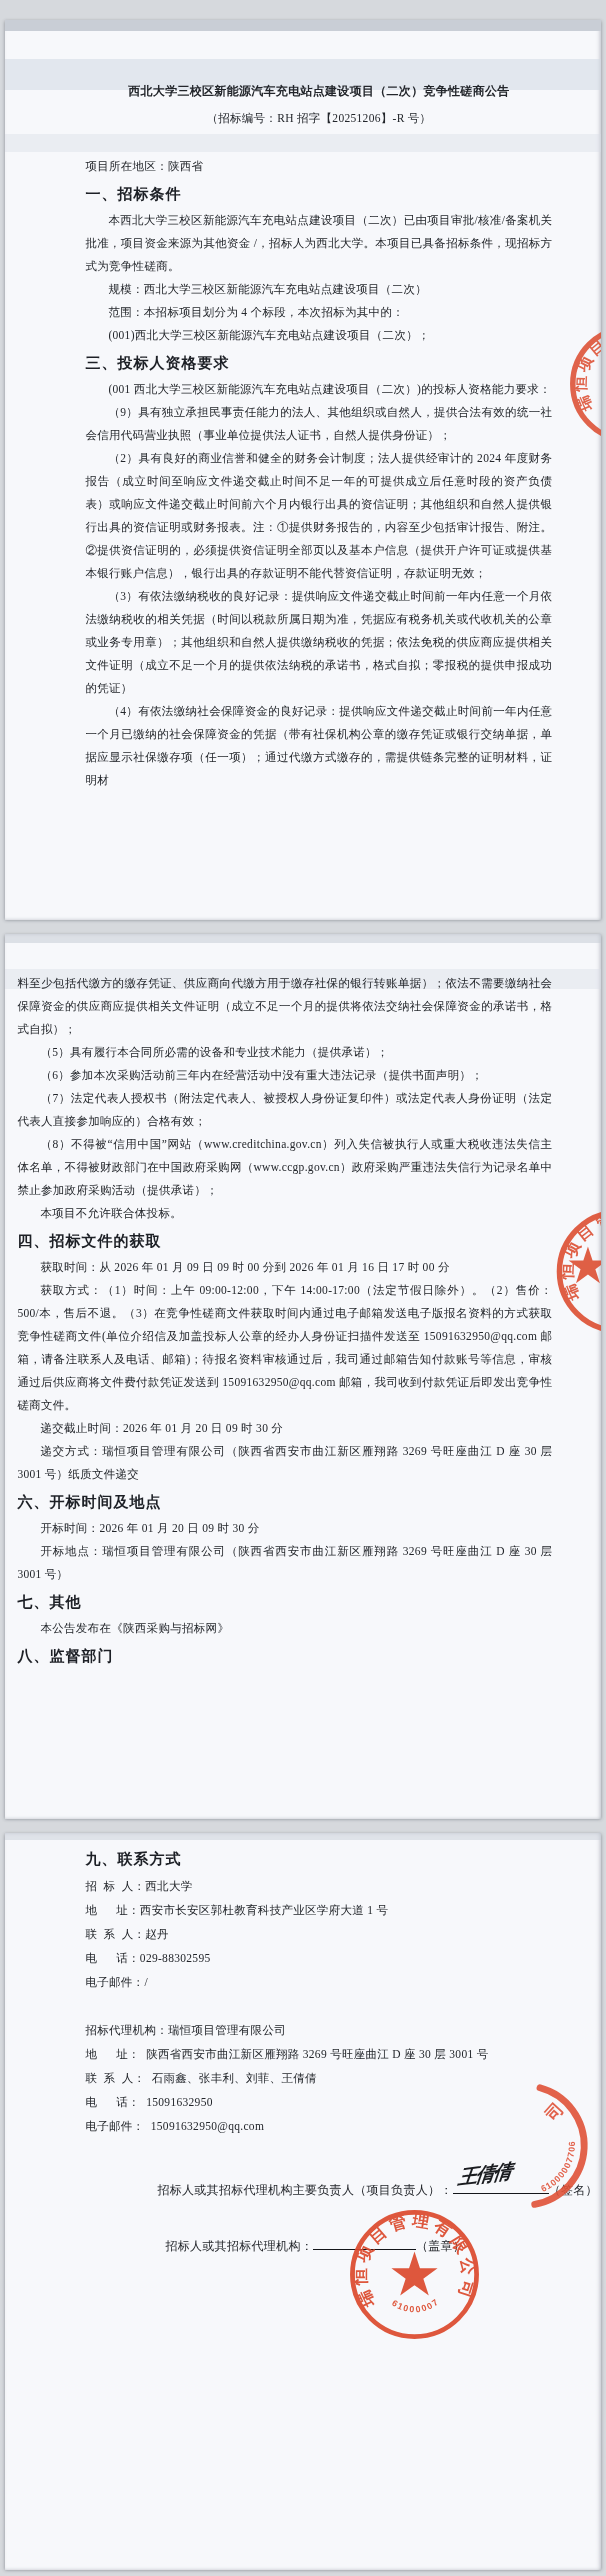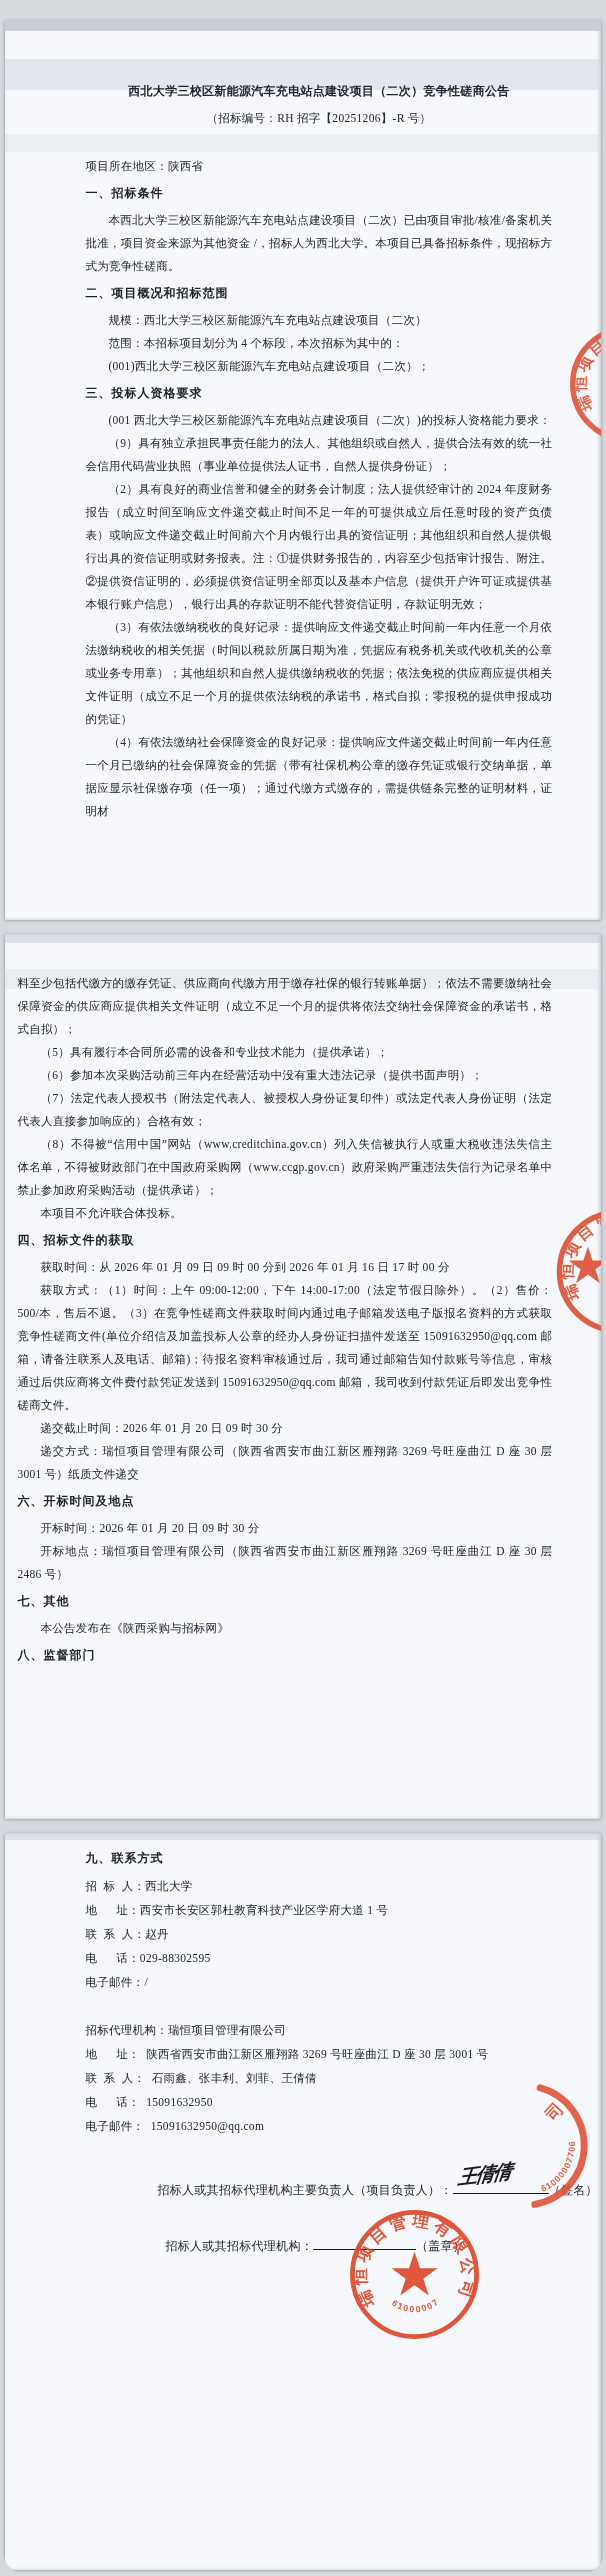--- a/index.html
+++ b/index.html
@@ -2,39 +2,39 @@
 <html style="font-size:10.8px"><head>
 <meta charset="utf-8">
 <style>
   html,body{margin:0;padding:0;}
   body{
     width:607px;height:2576px;position:relative;
     background:#d6d9dd;
     font-family:"Liberation Serif","DejaVu Serif",serif;
     color:#23262b;
   }
-  .canvas{position:absolute;inset:0;overflow:hidden;border-radius:32px;}
+  .canvas{position:absolute;inset:0;overflow:hidden;}
   .page{
     position:absolute;left:5.4px;width:596px;background:#f7f8fb;overflow:hidden;
     box-shadow:0 1.4px 3.4px rgba(40,45,55,.45),
                inset -2.7px 0 4px -2px rgba(130,137,150,.55),
                inset 0 2.7px 4.7px -3.4px rgba(130,137,150,.45),
                inset 0 -2.7px 4.7px -3.4px rgba(130,137,150,.4);
   }
   .p1{top:20px;height:900px;}
   .p2{top:934px;height:885px;}
   .p3{top:1833px;height:737px;}
   .content{position:absolute;left:0;top:0;right:0;padding:58px 49px 0 80px;}
   .p2 .content{padding-top:38px;padding-left:12px;}
   .p3 .content{padding-top:9.5px;}
   .blk{font-size:11.5px;line-height:23px;letter-spacing:0.3px;}
   .blk-title{text-align:center;font-weight:700;font-size:12px;line-height:27px;
     font-family:"Liberation Sans","DejaVu Sans",sans-serif;letter-spacing:0.3px;}
   .blk-subtitle{text-align:center;line-height:27px;}
-  .blk-heading{font-weight:700;font-size:12px;line-height:31px;letter-spacing:1px;
+  .blk-heading{font-weight:700;font-size:15px;line-height:31px;letter-spacing:1px;
     font-family:"Liberation Sans","DejaVu Sans",sans-serif;color:#1d2averse026;color:#1d2026;}
   .blk-para{text-indent:2em;text-align:justify;}
   .blk-cont{text-align:justify;}
   .blk-kv{white-space:pre-wrap;line-height:24px;}
   .band{position:absolute;left:0;right:0;pointer-events:none;}
   .band-a{top:0;height:10.8px;background:#c9ced6;}
   .band-b{top:39px;height:31px;background:rgba(210,216,227,.55);}
   .band-c{top:114px;height:17.6px;background:rgba(215,221,231,.4);}
   .band-d{top:0;height:8.8px;background:rgba(198,204,214,.55);}
   .band-e{top:35px;height:20px;background:rgba(214,220,230,.4);}
@@ -62,21 +62,20 @@
     <div class="band band-a"></div>
     <div class="band band-b"></div>
     <div class="band band-c"></div>
     <div class="content">
         <div class="blk blk-title">西北大学三校区新能源汽车充电站点建设项目（二次）竞争性磋商公告</div>
         <div class="blk blk-subtitle">（招标编号：RH 招字【20251206】-R 号）</div>
         <div class="blk blk-gap" style="height: 23px;"></div>
         <div class="blk blk-plain">项目所在地区：陕西省</div>
         <div class="blk blk-heading">一、招标条件</div>
         <div class="blk blk-para">本西北大学三校区新能源汽车充电站点建设项目（二次）已由项目审批/核准/备案机关批准，项目资金来源为其他资金 /，招标人为西北大学。本项目已具备招标条件，现招标方式为竞争性磋商。</div>
-        <div class="blk blk-heading">二、项目概况和招标范围</div>
         <div class="blk blk-para">规模：西北大学三校区新能源汽车充电站点建设项目（二次）</div>
         <div class="blk blk-para">范围：本招标项目划分为 4 个标段，本次招标为其中的：</div>
         <div class="blk blk-para">(001)西北大学三校区新能源汽车充电站点建设项目（二次）；</div>
         <div class="blk blk-heading">三、投标人资格要求</div>
         <div class="blk blk-para">(001 西北大学三校区新能源汽车充电站点建设项目（二次）)的投标人资格能力要求：</div>
         <div class="blk blk-para">（9）具有独立承担民事责任能力的法人、其他组织或自然人，提供合法有效的统一社会信用代码营业执照（事业单位提供法人证书，自然人提供身份证）；</div>
         <div class="blk blk-para">（2）具有良好的商业信誉和健全的财务会计制度；法人提供经审计的 2024 年度财务报告（成立时间至响应文件递交截止时间不足一年的可提供成立后任意时段的资产负债表）或响应文件递交截止时间前六个月内银行出具的资信证明；其他组织和自然人提供银行出具的资信证明或财务报表。注：①提供财务报告的，内容至少包括审计报告、附注。②提供资信证明的，必须提供资信证明全部页以及基本户信息（提供开户许可证或提供基本银行账户信息），银行出具的存款证明不能代替资信证明，存款证明无效；</div>
         <div class="blk blk-para">（3）有依法缴纳税收的良好记录：提供响应文件递交截止时间前一年内任意一个月依法缴纳税收的相关凭据（时间以税款所属日期为准，凭据应有税务机关或代收机关的公章或业务专用章）；其他组织和自然人提供缴纳税收的凭据；依法免税的供应商应提供相关文件证明（成立不足一个月的提供依法纳税的承诺书，格式自拟；零报税的提供申报成功的凭证）</div>
         <div class="blk blk-para">（4）有依法缴纳社会保障资金的良好记录：提供响应文件递交截止时间前一年内任意一个月已缴纳的社会保障资金的凭据（带有社保机构公章的缴存凭证或银行交纳单据，单据应显示社保缴存项（任一项）；通过代缴方式缴存的，需提供链条完整的证明材料，证明材</div>
       </div>
@@ -101,21 +100,21 @@
         <div class="blk blk-para">（7）法定代表人授权书（附法定代表人、被授权人身份证复印件）或法定代表人身份证明（法定代表人直接参加响应的）合格有效；</div>
         <div class="blk blk-para">（8）不得被“信用中国”网站（www.creditchina.gov.cn）列入失信被执行人或重大税收违法失信主体名单，不得被财政部门在中国政府采购网（www.ccgp.gov.cn）政府采购严重违法失信行为记录名单中禁止参加政府采购活动（提供承诺）；</div>
         <div class="blk blk-para">本项目不允许联合体投标。</div>
         <div class="blk blk-heading">四、招标文件的获取</div>
         <div class="blk blk-para">获取时间：从 2026 年 01 月 09 日 09 时 00 分到 2026 年 01 月 16 日 17 时 00 分</div>
         <div class="blk blk-para">获取方式：（1）时间：上午 09:00-12:00，下午 14:00-17:00（法定节假日除外）。（2）售价：500/本，售后不退。（3）在竞争性磋商文件获取时间内通过电子邮箱发送电子版报名资料的方式获取竞争性磋商文件(单位介绍信及加盖投标人公章的经办人身份证扫描件发送至 15091632950@qq.com 邮箱，请备注联系人及电话、邮箱)；待报名资料审核通过后，我司通过邮箱告知付款账号等信息，审核通过后供应商将文件费付款凭证发送到 15091632950@qq.com 邮箱，我司收到付款凭证后即发出竞争性磋商文件。</div>
         <div class="blk blk-para">递交截止时间：2026 年 01 月 20 日 09 时 30 分</div>
         <div class="blk blk-para">递交方式：瑞恒项目管理有限公司（陕西省西安市曲江新区雁翔路 3269 号旺座曲江 D 座 30 层 3001 号）纸质文件递交</div>
         <div class="blk blk-heading">六、开标时间及地点</div>
         <div class="blk blk-para">开标时间：2026 年 01 月 20 日 09 时 30 分</div>
-        <div class="blk blk-para">开标地点：瑞恒项目管理有限公司（陕西省西安市曲江新区雁翔路 3269 号旺座曲江 D 座 30 层 2486 号）</div>
+        <div class="blk blk-para">开标地点：瑞恒项目管理有限公司（陕西省西安市曲江新区雁翔路 3269 号旺座曲江 D 座 30 层 3001 号）</div>
         <div class="blk blk-heading">七、其他</div>
         <div class="blk blk-para">本公告发布在《陕西采购与招标网》</div>
         <div class="blk blk-heading">八、监督部门</div>
       </div>
     <svg class="stamp st-p2" width="129" height="129" viewBox="0 0 190 190">
       <defs>
           <path id="arc2" d="M 46.9,143.1 A 68 68 0 1 1 143.1,143.1" fill="none"></path>
         </defs>
       <circle cx="95" cy="95" r="87" fill="none" stroke="#dc4a2d" stroke-width="8"></circle>
       <text font-size="24" font-weight="bold" fill="#dc4a2d" letter-spacing="5" font-family="'Liberation Sans','DejaVu Sans',sans-serif">

